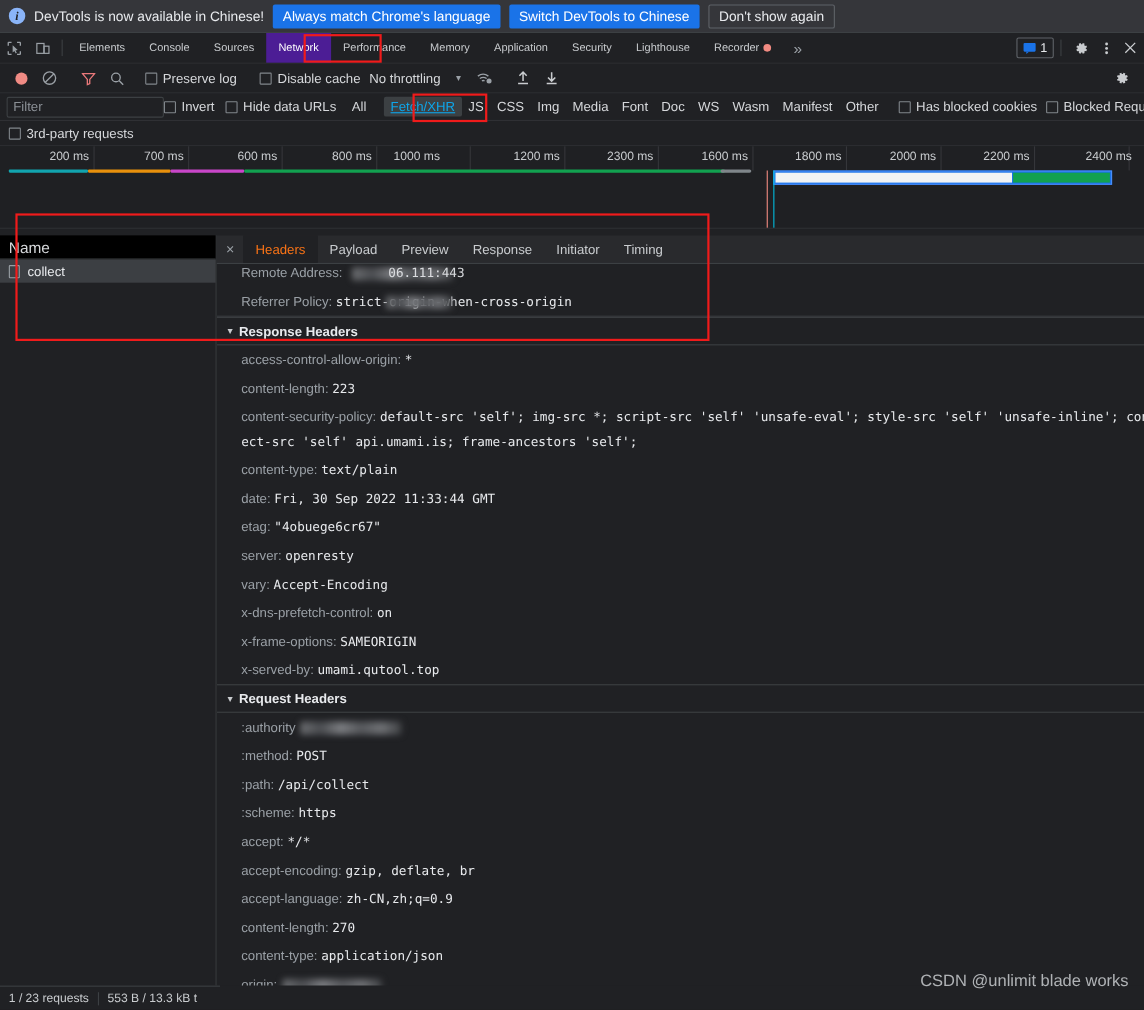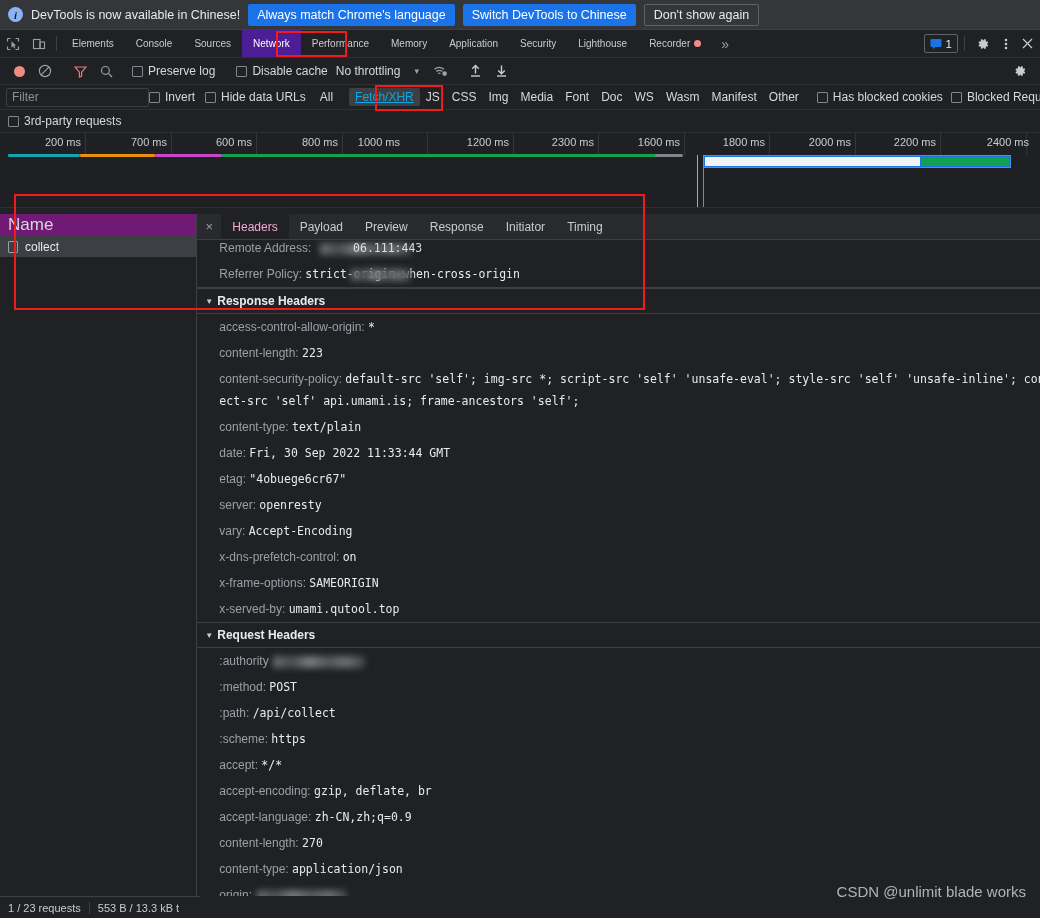--- a/index.html
+++ b/index.html
@@ -129,37 +129,37 @@
   }
   .netblock .white { position: absolute; left: 1px; top: 1px; bottom: 1px; background: #f1f3f4; }
   .netblock .green { position: absolute; top: 1px; bottom: 1px; right: 1px; background: #12a150; }
   .vline { position: absolute; width: 1px; top: 22px; bottom: 0; }
   .scrollthumb { position: absolute; height: 3px; background: #80868b; border-radius:2px; }
 
   
   .splitpane { position: absolute; left: 0; right: 0; top: 214px; bottom: 22px; display: flex; }
   .leftlist { width: 200px; background: #202124; border-right: 1px solid #3c4043; display: flex; flex-direction: column; }
   .lhead {
-    height: 22px; background: #701a75; display: flex; align-items: center;
-    padding: 0 8px; font-size: 17px; color: #d6d8db; border-bottom: 1px solid #3c4043;
+    height: 22px; background: #000000; display: flex; align-items: center;
+    padding: 0 8px; font-size: 14px; color: #d6d8db; border-bottom: 1px solid #3c4043;
   }
   .lrow {
     height: 21px; display: flex; align-items: center; gap: 7px;
     padding: 0 8px; font-size: 12px; color: #e8eaed; background: #3c3f43; cursor: pointer;
   }
   .file-ico { width: 10px; height: 12px; border: 1px solid #9aa0a6; border-radius: 1px; flex:0 0 auto;}
 
   .rightpane { flex: 1 1 auto; background: #202124; display: flex; flex-direction: column; min-width: 0; }
   .rtabs {
     height: 26px; background: #292a2d; display: flex; align-items: stretch;
     border-bottom: 1px solid #3c4043; flex: 0 0 auto;
   }
   .rtabs .closebtn { width: 24px; display:flex; align-items:center; justify-content:center; color:#9aa0a6; cursor:pointer; font-size:13px;}
   .rtab { display: flex; align-items: center; padding: 0 11px; font-size: 12px; color: #c9cccf; cursor: pointer; white-space: nowrap;}
-  .rtab.active { background: #202124; color: #f9a8d4; }
+  .rtab.active { background: #202124; color: #f97316; }
 
   .hbody { flex: 1 1 auto; overflow: hidden; position: relative; }
   .hline { padding: 2px 0 2px 22px; font-size: 12px; line-height: 22px; white-space: nowrap; }
   .hk { color: #9aa0a6; font-family: "Liberation Sans", sans-serif; }
   .hv { color: #e8eaed; font-family: "DejaVu Sans Mono", monospace; font-size: 11.5px; }
   .secthead {
     font-size: 12px; font-weight: bold; color: #e8eaed;
     padding: 5px 0 5px 8px; background: #202124;
     border-top: 1px solid #3c4043; border-bottom: 1px solid #3c4043;
     display: flex; align-items: center; gap: 4px;

